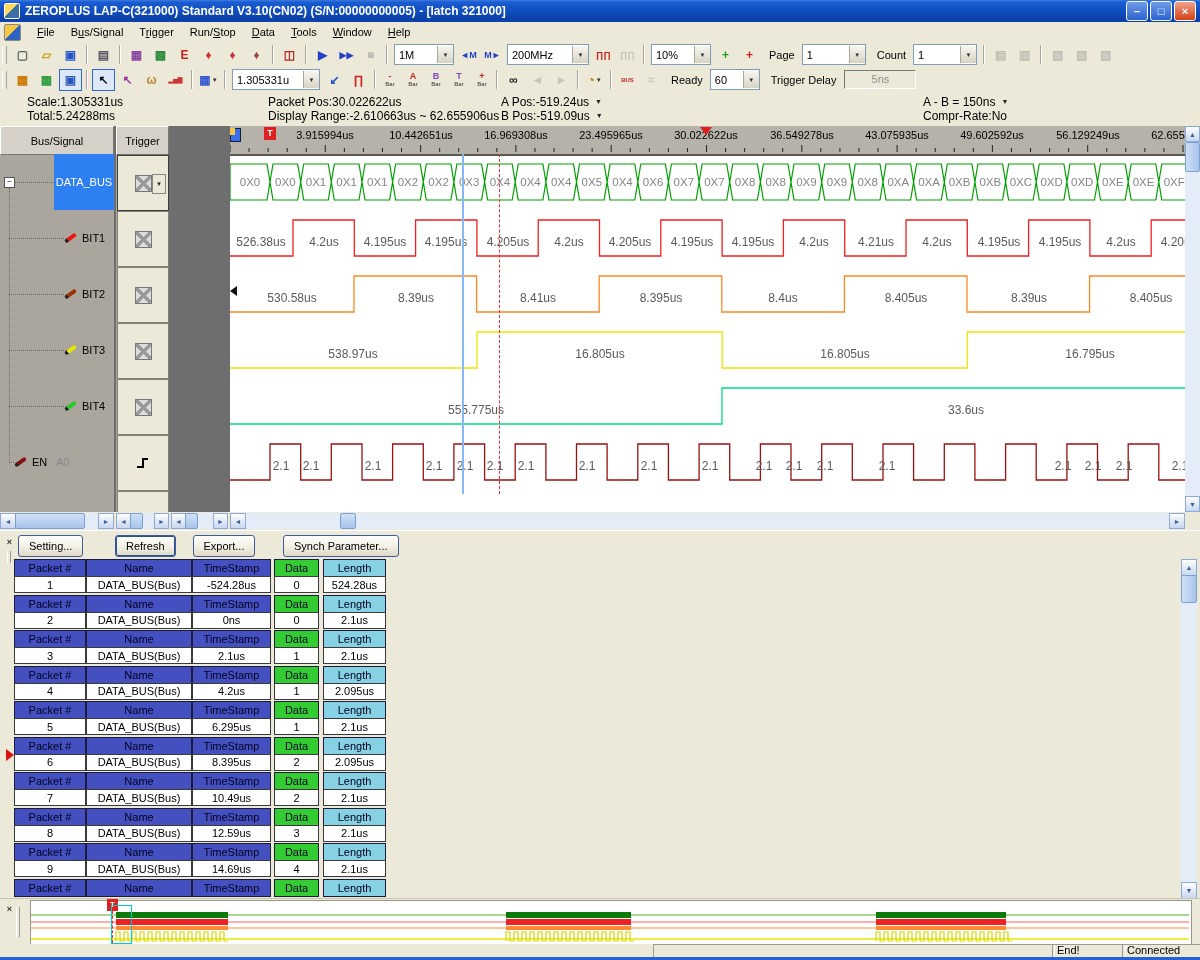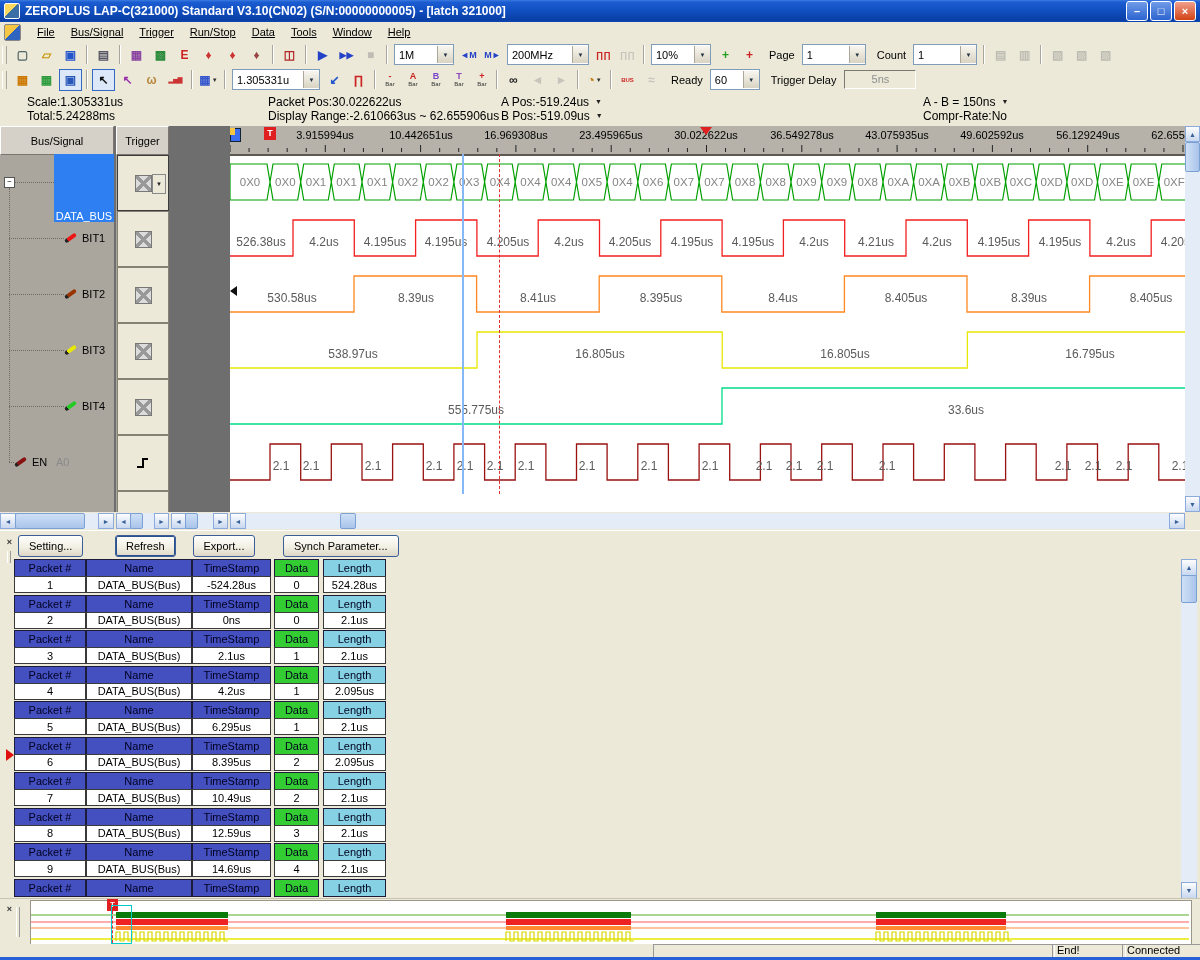--- a/index.html
+++ b/index.html
@@ -47,22 +47,22 @@
   #infobar{left:0;top:92px;width:1200px;height:34px;background:#ece9d8;border-bottom:1px solid #b8b4a8;font-size:12px;}
   .ib{position:absolute;top:3px;line-height:14px;white-space:nowrap;}
   .ibrow{display:flex;align-items:center;gap:6px;height:14px;}
   .mini-arrow{font-size:7px;color:#222;}
   
   #mainarea{left:0;top:126px;width:1200px;height:386px;background:#6e6e6e;overflow:hidden;}
   .panel{position:absolute;top:0;height:386px;background:#aaa69e;overflow:hidden;}
   #sigpanel{left:0;width:114px;} #trigpanel{left:116px;width:53px;} #filtpanel{left:171px;width:57px;}
   .phead{position:absolute;top:0;left:0;right:0;height:27px;background:#d5d1c8;
     border:1px solid;border-color:#fff #7a766e #7a766e #fff;display:flex;align-items:center;justify-content:center;}
-  .busbox{position:absolute;left:54px;top:0;width:60px;height:68px;background:#2e80f2;color:#fff;
-    display:flex;align-items:flex-end;justify-content:center;}
+  .busbox{position:absolute;left:54px;top:0;width:60px;height:56px;background:#2e80f2;color:#fff;
+    display:flex;align-items:center;justify-content:center;}
   .minusbox{position:absolute;left:4px;width:9px;height:9px;background:#fff;border:1px solid #555;
     font-size:8px;line-height:7px;text-align:center;color:#000;}
   .pen{position:absolute;width:13px;height:4px;border-radius:2px;transform:rotate(-35deg);}
   .signame{position:absolute;font-size:11px;}
   .cell{position:absolute;background:#ece9d8;border:1px solid #858175;display:flex;align-items:center;justify-content:center;}
   .cell.first{border-color:#3c3c3c;}
   .hatch{width:15px;height:15px;border:1px solid #777;
     background:linear-gradient(45deg,transparent 42%,#999 42% 58%,transparent 58%),
                linear-gradient(135deg,transparent 42%,#999 42% 58%,transparent 58%),#dcdcdc;}
   .cellcombo{position:absolute;right:2px;top:50%;margin-top:-9px;width:12px;height:18px;background:#ece9d8;
@@ -129,21 +129,21 @@
   <span>ZEROPLUS LAP-C(321000) Standard V3.10(CN02) (S/N:00000000005) - [latch 321000]</span>
   <span class="winbtns">
     <span class="wbtn">–</span>
     <span class="wbtn">□</span>
     <span class="wbtn close">×</span>
   </span>
 </div>
 
 <div id="menubar" class="abs">
   <span class="app-mini-icon"></span>
-  <span id="menu-items" style="display:flex;text-decoration:underline;">
+  <span id="menu-items" style="display:flex;">
       <span class="mitem"><u>F</u>ile</span>
       <span class="mitem">B<u>u</u>s/Signal</span>
       <span class="mitem">T<u>r</u>igger</span>
       <span class="mitem">Run/<u>S</u>top</span>
       <span class="mitem"><u>D</u>ata</span>
       <span class="mitem"><u>T</u>ools</span>
       <span class="mitem"><u>W</u>indow</span>
       <span class="mitem"><u>H</u>elp</span>
     </span>
 </div>

